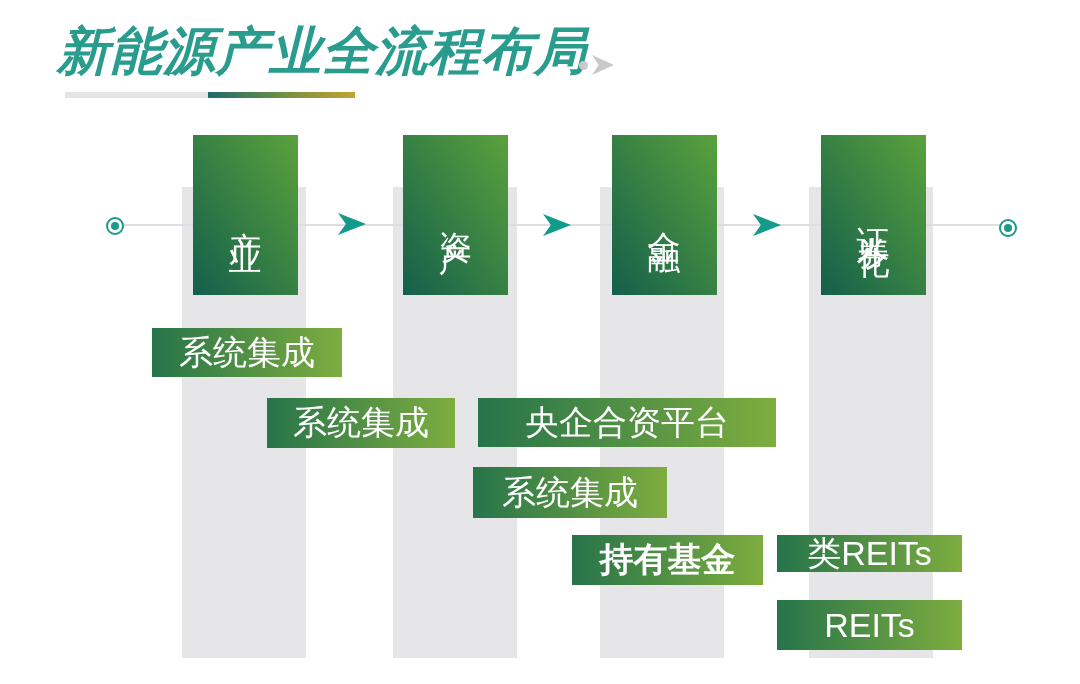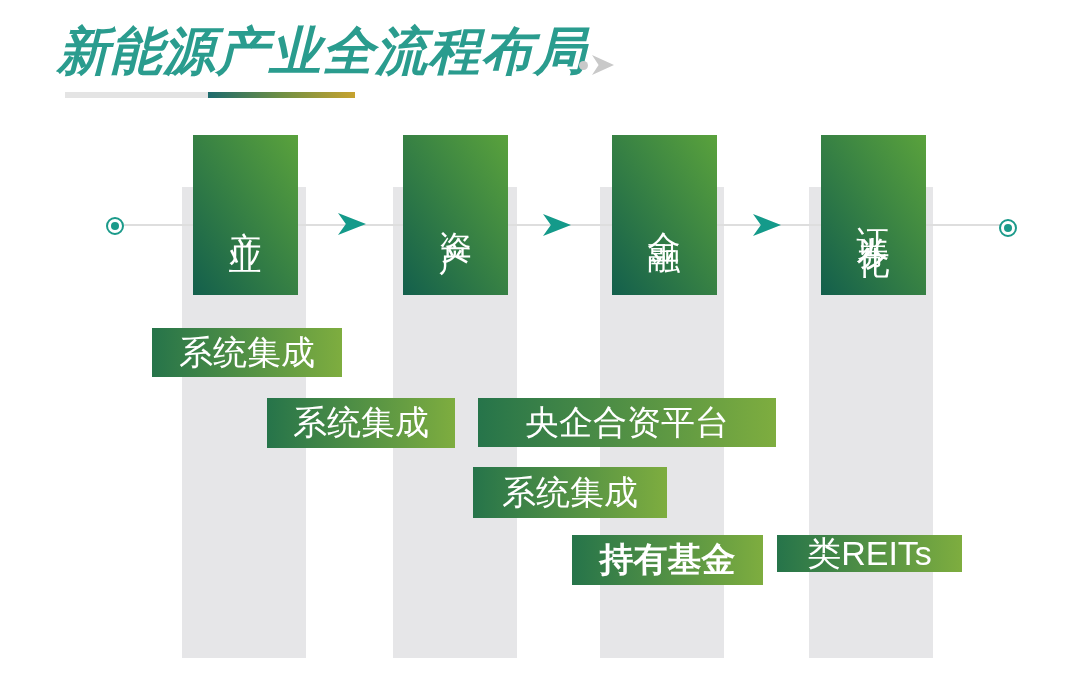--- a/index.html
+++ b/index.html
@@ -154,14 +154,15 @@
   <div class="stage stage-4">
     <span class="stage-text">证券化</span>
   </div>
 
   <div class="tag tag-1">系统集成</div>
   <div class="tag tag-2">系统集成</div>
   <div class="tag tag-3">央企合资平台</div>
   <div class="tag tag-4">系统集成</div>
   <div class="tag tag-5">持有基金</div>
   <div class="tag tag-6">类REITs</div>
+  <div class="tag tag-7">REITs</div>
 
 </div>
 
 </body></html>

